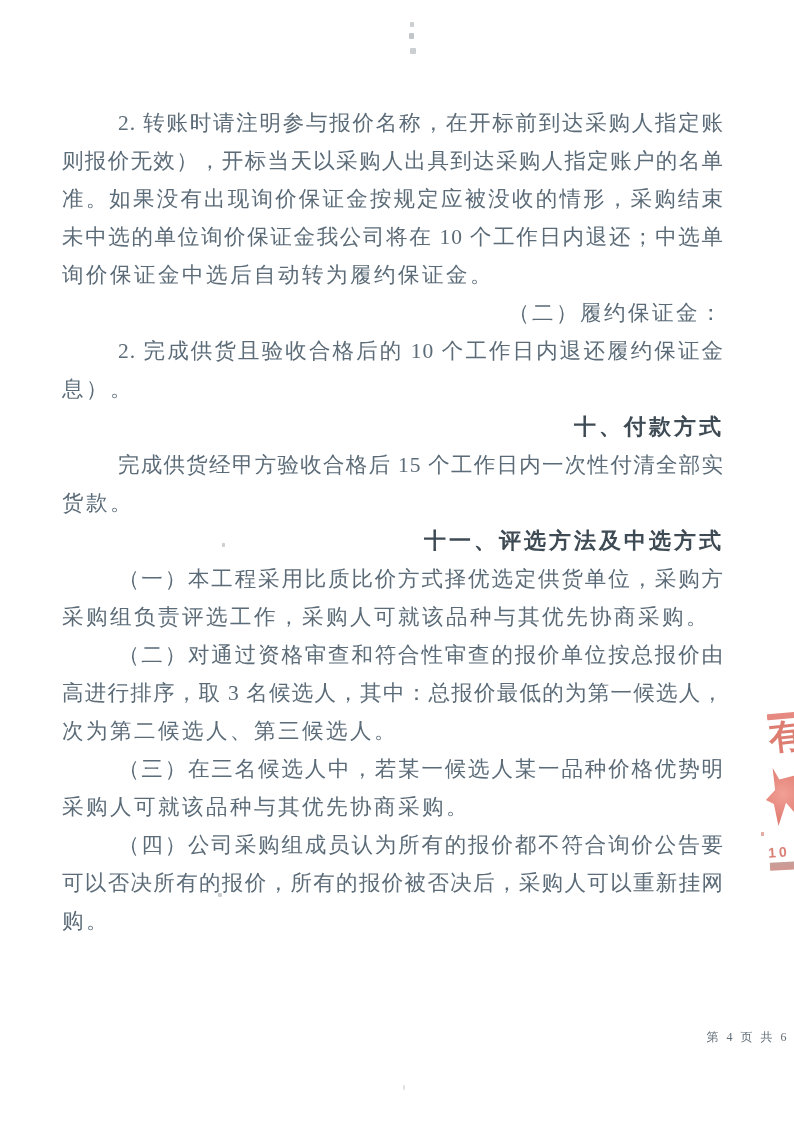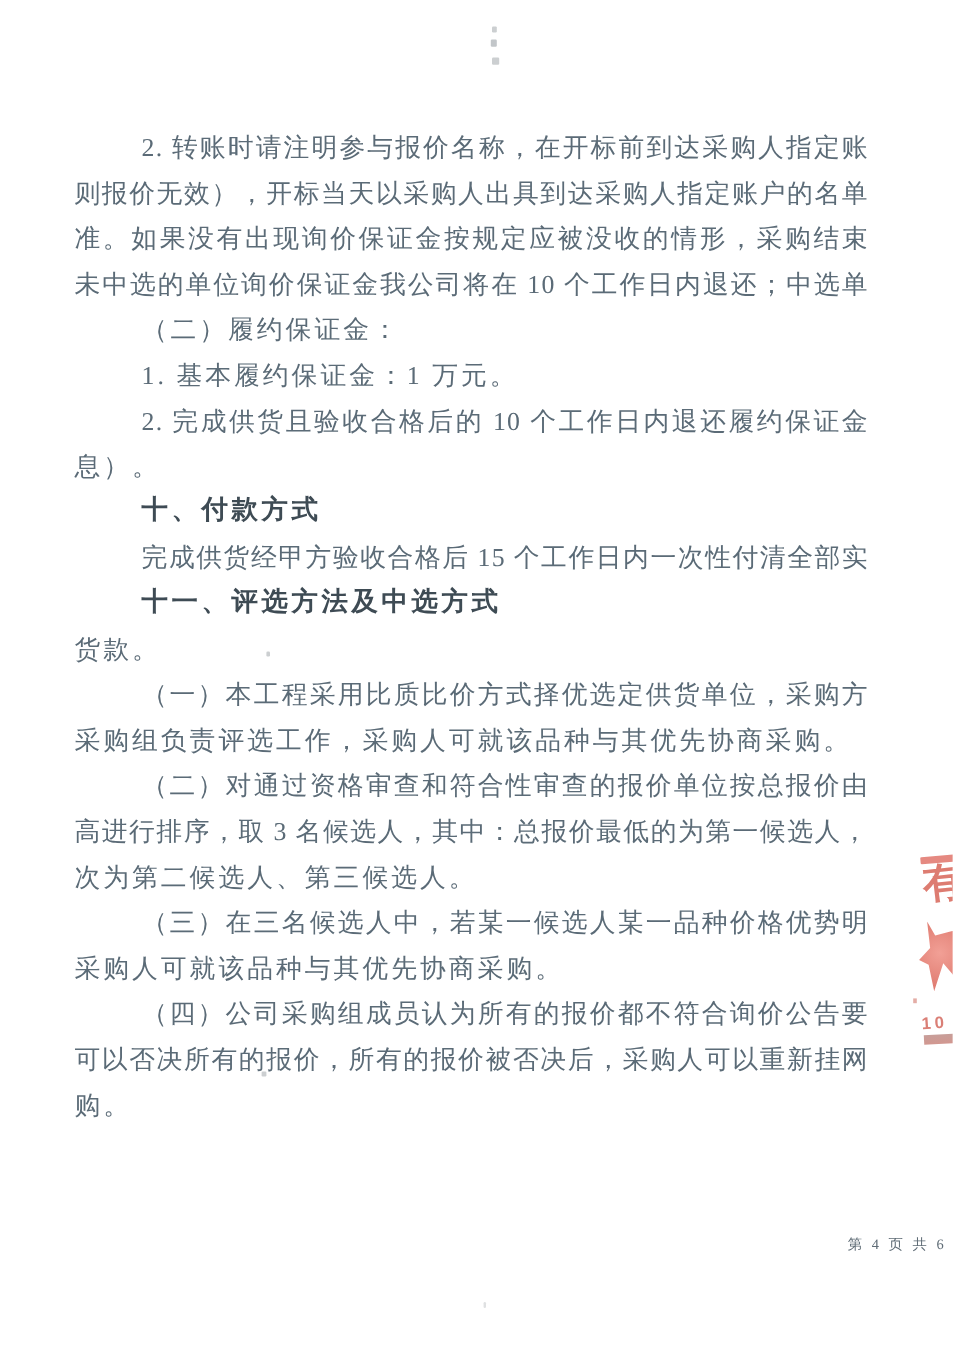--- a/index.html
+++ b/index.html
@@ -6,28 +6,28 @@
   .page {
     position:relative; width:794px; height:1123px;
     background:#ffffff; overflow:hidden;
     font-family:"Liberation Serif", serif;
   }
   .content { position:absolute; left:62px; top:104px; width:662px; }
   .line {
     height:38px; line-height:38px; font-size:21.5px;
     color:#5b6b77; letter-spacing:2.5px; white-space:nowrap;
   }
-  .line.ind { padding-left:56px; }
+  .line.ind { padding-left:56px;text-align:right; }
   .line.j {
     white-space:normal; letter-spacing:1px;
     text-align:justify; text-align-last:justify;
     overflow:hidden;
   }
   .line.bold {
-    font-family:Liberation Mono, monospace;
+    font-family:Liberation Serif, serif;
     font-weight:700; color:#3e4b54; letter-spacing:3px; font-size:22px;
   }
   .footer {
     position:absolute; top:1029px; left:15px; width:794px;
     text-align:right; font-size:12px; color:#5f6c76; letter-spacing:2.5px;
   }
   
   .stamp { position:absolute; left:754px; top:694px; width:40px; height:190px; }
   .s-bar-top {
     position:absolute; left:13px; top:19px; width:32px; height:6px;
@@ -65,28 +65,28 @@
 </head>
 <body>
 
 <div class="page">
 
   <main class="content">
     <div class="line ind j">2. 转账时请注明参与报价名称，在开标前到达采购人指定账户（否</div>
     <div class="line j">则报价无效），开标当天以采购人出具到达采购人指定账户的名单为</div>
     <div class="line j">准。如果没有出现询价保证金按规定应被没收的情形，采购结束后，</div>
     <div class="line j">未中选的单位询价保证金我公司将在 10 个工作日内退还；中选单位的</div>
+    <div class="line">询价保证金中选后自动转为履约保证金。</div>
     <div class="line ind">（二）履约保证金：</div>
-    <div class="line ind">1. 基本履约保证金：1 万元。</div>
     <div class="line ind j">2. 完成供货且验收合格后的 10 个工作日内退还履约保证金（不计</div>
     <div class="line">息）。</div>
     <div class="line ind bold">十、付款方式</div>
     <div class="line ind j">完成供货经甲方验收合格后 15 个工作日内一次性付清全部实际供</div>
+    <div class="line">货款。</div>
     <div class="line ind bold">十一、评选方法及中选方式</div>
-    <div class="line">货款。</div>
     <div class="line ind j">（一）本工程采用比质比价方式择优选定供货单位，采购方组建</div>
     <div class="line">采购组负责评选工作，采购人可就该品种与其优先协商采购。</div>
     <div class="line ind j">（二）对通过资格审查和符合性审查的报价单位按总报价由低到</div>
     <div class="line j">高进行排序，取 3 名候选人，其中：总报价最低的为第一候选人，依</div>
     <div class="line">次为第二候选人、第三候选人。</div>
     <div class="line ind j">（三）在三名候选人中，若某一候选人某一品种价格优势明显，</div>
     <div class="line">采购人可就该品种与其优先协商采购。</div>
     <div class="line ind j">（四）公司采购组成员认为所有的报价都不符合询价公告要求的，</div>
     <div class="line j">可以否决所有的报价，所有的报价被否决后，采购人可以重新挂网采</div>
     <div class="line">购。</div>

